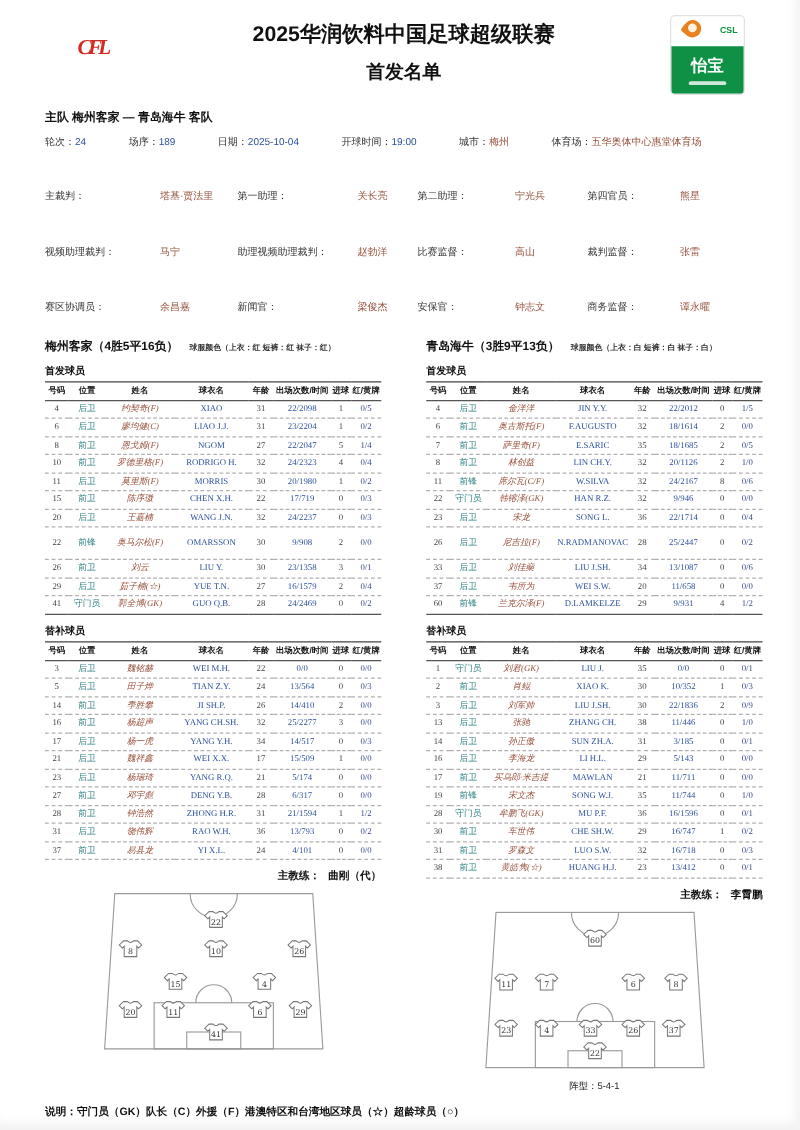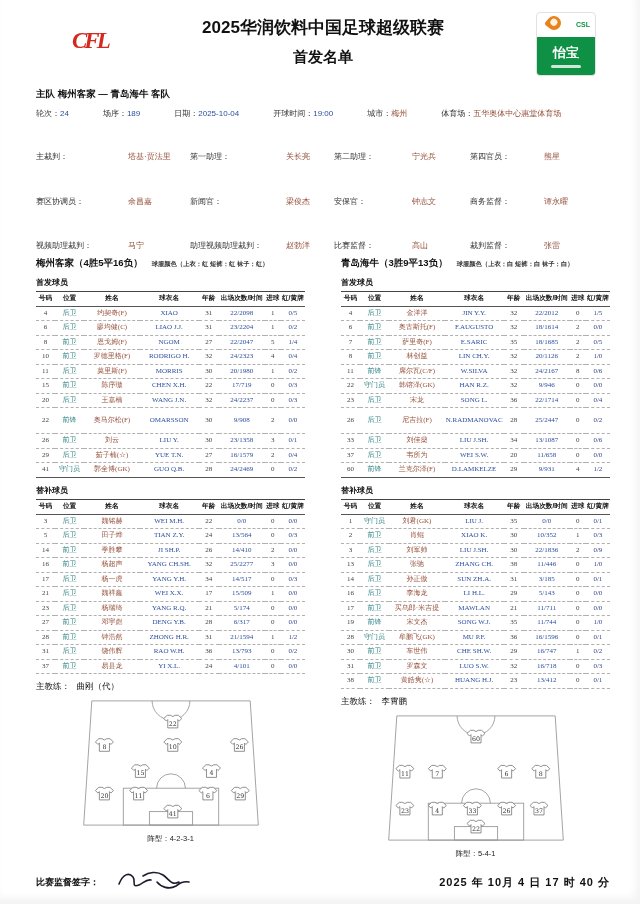--- a/index.html
+++ b/index.html
@@ -1,22 +1,22 @@
 <!DOCTYPE html>
 <html><head>
 <meta charset="utf-8">
 <style>
   html,body{margin:0;padding:0;background:#e9e9e9;}
   .page{width:640px;height:904px;background:#ffffff;margin:0 auto;position:relative;
         font-family:"Liberation Sans",sans-serif;color:#222;overflow:hidden;
         box-sizing:border-box;padding:10px 30px 0 36px;box-shadow:inset -4px -6px 8px rgba(0,0,0,0.05);}
   
   .hdr{position:relative;height:70px;}
-  .cfl-logo{position:absolute;left:36px;top:18px;font-family:"Liberation Serif",serif;
-            font-style:italic;font-weight:bold;font-size:23px;color:#d3291f;letter-spacing:-3px;}
+  .cfl-logo{position:absolute;left:26px;top:18px;font-family:"Liberation Serif",serif;
+            font-style:italic;font-weight:bold;font-size:17px;color:#d3291f;letter-spacing:-3px;}
   .titles{text-align:center;padding-top:6px;}
   .title{font-size:17px;font-weight:bold;color:#111;}
   .subtitle{font-size:15px;font-weight:bold;color:#111;margin-top:9px;}
   .csl-badge{position:absolute;right:14px;top:2px;width:58px;height:62px;border:1px solid #e2e2e2;
              border-radius:4px;background:#fff;text-align:center;overflow:hidden;}
   .csl-top{height:24px;position:relative;}
   .csl-flame{position:absolute;left:10px;top:3px;width:14px;height:14px;border-radius:50% 50% 50% 2px;
              background:#e8821e;transform:rotate(40deg);}
   .csl-flame:after{content:"";position:absolute;left:3px;top:3px;width:7px;height:7px;border-radius:50%;background:#fdf3e0;}
   .csl-word{position:absolute;right:5px;top:8px;font-size:7px;font-weight:bold;color:#0e9144;}
@@ -28,38 +28,38 @@
   .info-row{margin-top:7px;font-size:8px;display:flex;}
   .info-item{margin-right:34px;white-space:nowrap;}
   .info-item:last-child{margin-right:0;}
   .lbl{color:#333;}
   .val-num{color:#2c4f9e;}
   .val-cn{color:#96503c;}
   .officials{margin-top:7px;}
   .off-row{display:grid;grid-template-columns:92px 62px 96px 48px 78px 58px 74px auto;
            font-size:8px;height:13.5px;align-items:center;margin-top:31px;}
   
-  .two-col{display:grid;grid-template-columns:1fr 1fr;column-gap:16px;margin-top:4px;gap:36px;}
+  .two-col{display:grid;grid-template-columns:1fr 1fr;column-gap:16px;margin-top:18px;gap:36px;}
   .team-hd{display:flex;align-items:baseline;gap:9px;white-space:nowrap;}
   .team-name{font-size:9.5px;font-weight:bold;color:#111;}
   .kit{font-size:6.3px;font-weight:bold;color:#333;}
   .sec-label{margin-top:7px;font-size:8px;font-weight:bold;color:#111;}
   .lineup-table{width:100%;border-collapse:collapse;table-layout:fixed;margin-top:3px;
                 font-family:"Liberation Serif","DejaVu Serif",serif;font-size:7px;}
   .lineup-table th{font-family:"Liberation Sans",sans-serif;font-weight:bold;font-size:6.7px;color:#111;
                    border-top:1.3px solid #444;border-bottom:1px solid #555;padding:2.5px 0;white-space:nowrap;}
   .lineup-table td{border-bottom:1px dashed #b0b0b0;text-align:center;height:13.5px;
                    padding:0;line-height:1.05;white-space:nowrap;overflow:hidden;}
   .starters tbody tr:last-child td{border-bottom:1.2px solid #555;}
   tr.tall td{height:25px;}
   tr.tall .c-jersey{white-space:normal;word-break:break-all;}
-  .c-num{color:#444;}  .c-pos{color:#2e8083;}  .c-name{color:#96503c;}
+  .c-num{color:#444;}  .c-pos{color:#2e8083;}  .c-name{color:#96503c;font-style:italic;}
   .c-jersey{color:#2c4f9e;} .c-age{color:#444;} .c-apps{color:#2c4f9e;}
   .c-goals{color:#444;} .c-cards{color:#3a4a8c;}
-  .coach-line{margin-top:7px;font-size:8.5px;font-weight:normal;color:#111;}
+  .coach-line{margin-top:7px;font-size:8.5px;font-weight:bold;color:#111;text-align:right;}
   .coach-line .coach-name{margin-left:4px;}
   
   .pitch-wrap{margin:7px auto 0;width:180px;}
   .formation{margin-top:4px;text-align:center;font-size:7.5px;color:#222;}
   
   .legend{margin-top:10px;font-size:8.5px;font-weight:bold;color:#111;}
   .sig-row{margin-top:9px;display:flex;align-items:center;}
   .sig-label{font-size:9px;font-weight:bold;color:#111;}
   .sig-ink{margin-left:14px;}
   .sig-dt{margin-left:auto;font-size:11px;font-weight:bold;color:#111;letter-spacing:1px;}
@@ -112,38 +112,38 @@
         <span class="lbl">主裁判：</span>
         <span class="val-cn">塔基·贾法里</span>
         <span class="lbl">第一助理：</span>
         <span class="val-cn">关长亮</span>
         <span class="lbl">第二助理：</span>
         <span class="val-cn">宁光兵</span>
         <span class="lbl">第四官员：</span>
         <span class="val-cn">熊星</span>
       </div>
       <div class="off-row">
+        <span class="lbl">视频助理裁判：</span>
+        <span class="val-cn">马宁</span>
+        <span class="lbl">助理视频助理裁判：</span>
+        <span class="val-cn">赵勃洋</span>
+        <span class="lbl">比赛监督：</span>
+        <span class="val-cn">高山</span>
+        <span class="lbl">裁判监督：</span>
+        <span class="val-cn">张雷</span>
+      </div>
+      <div class="off-row">
         <span class="lbl">赛区协调员：</span>
         <span class="val-cn">余昌嘉</span>
         <span class="lbl">新闻官：</span>
         <span class="val-cn">梁俊杰</span>
         <span class="lbl">安保官：</span>
         <span class="val-cn">钟志文</span>
         <span class="lbl">商务监督：</span>
         <span class="val-cn">谭永曜</span>
-      </div>
-      <div class="off-row">
-        <span class="lbl">视频助理裁判：</span>
-        <span class="val-cn">马宁</span>
-        <span class="lbl">助理视频助理裁判：</span>
-        <span class="val-cn">赵勃洋</span>
-        <span class="lbl">比赛监督：</span>
-        <span class="val-cn">高山</span>
-        <span class="lbl">裁判监督：</span>
-        <span class="val-cn">张雷</span>
       </div>
     </div>
 
   <div class="two-col">
 
     <div class="team-col">
       <div class="team-hd">
         <span class="team-name">梅州客家（4胜5平16负）</span>
         <span class="kit">球服颜色（上衣：红 短裤：红 袜子：红）</span>
       </div>
@@ -479,23 +479,20 @@
                 <path d="M-6.2,-7 L-10,-3.4 L-7.2,-0.6 L-5.6,-2.2 L-5.6,7 L5.6,7 L5.6,-2.2 L7.2,-0.6 L10,-3.4 L6.2,-7 L2.6,-7 Q0,-4.2 -2.6,-7 Z" fill="#fff" stroke="#777" stroke-width="0.9"></path>
                 <text y="4.6" text-anchor="middle" font-size="7" fill="#333" font-family="&quot;DejaVu Serif&quot;,serif">29</text>
               </g>
               <g transform="translate(102,124)">
                 <path d="M-6.2,-7 L-10,-3.4 L-7.2,-0.6 L-5.6,-2.2 L-5.6,7 L5.6,7 L5.6,-2.2 L7.2,-0.6 L10,-3.4 L6.2,-7 L2.6,-7 Q0,-4.2 -2.6,-7 Z" fill="#fff" stroke="#777" stroke-width="0.9"></path>
                 <text y="4.6" text-anchor="middle" font-size="7" fill="#333" font-family="&quot;DejaVu Serif&quot;,serif">41</text>
               </g>
             </g>
         </svg>
       </div>
-      <div class="formation">
-        <span>阵型：</span><span>4-2-3-1</span>
-      </div>
     </div>
 
     <div class="team-col">
       <div class="team-hd">
         <span class="team-name">青岛海牛（3胜9平13负）</span>
         <span class="kit">球服颜色（上衣：白 短裤：白 袜子：白）</span>
       </div>
       <div class="sec-label">首发球员</div>
       <div>
           <table class="lineup-table starters">
@@ -844,20 +841,21 @@
               </g>
             </g>
         </svg>
       </div>
       <div class="formation">
         <span>阵型：</span><span>5-4-1</span>
       </div>
     </div>
   </div>
 
+  <div class="legend">说明：守门员（GK）队长（C）外援（F）港澳特区和台湾地区球员（☆）超龄球员（○）</div>
 
   <div class="sig-row">
     <span class="sig-label">比赛监督签字：</span>
     <span class="sig-ink">
       <svg width="84" height="26" viewBox="0 0 84 26">
         <path d="M6,16 C10,6 16,4 20,9 C23,13 18,20 26,17 C30,15.5 33,11 38,12 M30,8 C36,4 44,3 50,7 C56,11 58,18 66,14 M44,14 C48,19 56,22 63,18 C67,15 70,13 76,14" stroke="#1b1b2e" fill="none" stroke-width="1.6" stroke-linecap="round"></path>
       </svg>
     </span>
     <span class="sig-dt">2025 年  10月  4 日  17 时  40 分</span>
   </div>

